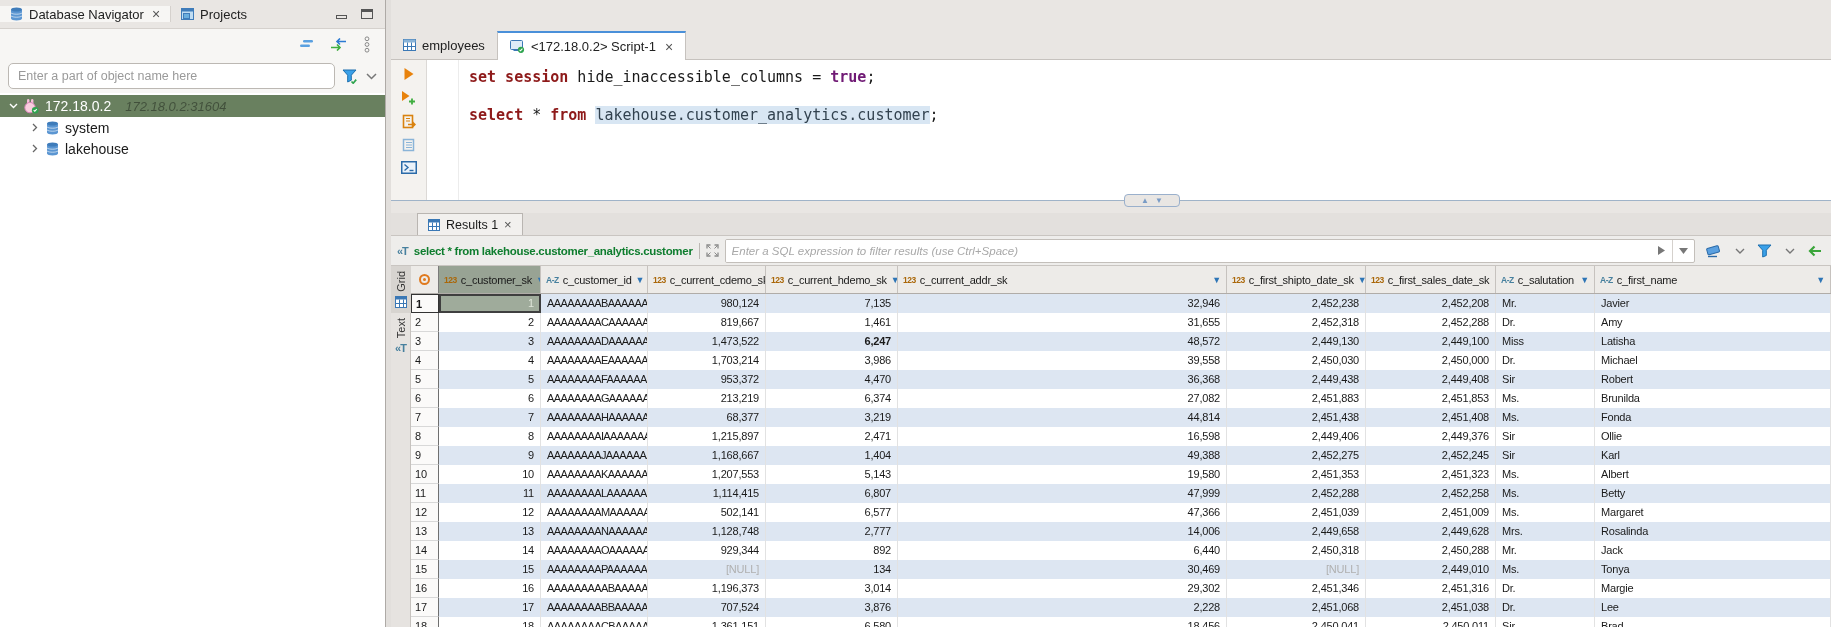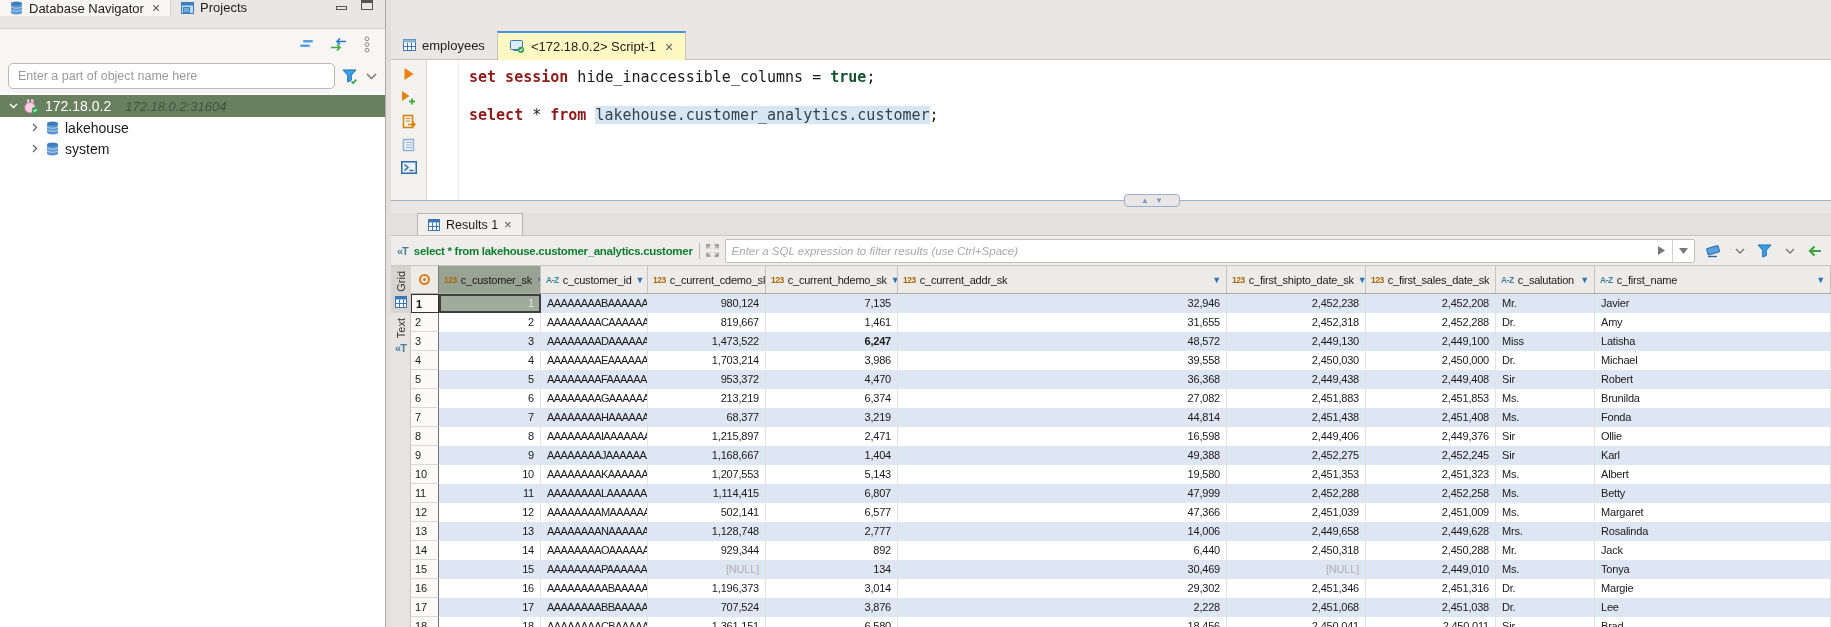--- a/index.html
+++ b/index.html
@@ -3,21 +3,21 @@
 <meta charset="utf-8">
 <style>
   * { box-sizing: border-box; margin: 0; padding: 0; }
   html,body { width:1831px; height:627px; overflow:hidden;
     font-family:"Liberation Sans", sans-serif; background:#e9e6e3; color:#1a1a1a; }
   .app { display:flex; width:1831px; height:627px; }
 
   
   .left-panel { width:386px; min-width:386px; background:#f7f6f4; border-right:1px solid #aeaaa6;
     display:flex; flex-direction:column; }
-  .panel-tabbar { height:29px; background:#e9e6e3; display:flex; align-items:flex-start;
+  .panel-tabbar { height:29px; background:#e9e6e3; display:flex; align-items:center;
     border-bottom:1px solid #d5d1cd; }
   .ptab { display:flex; align-items:center; gap:6px; padding:0 10px; font-size:13px; color:#222; cursor:default; }
   .ptab.active { background:#f7f6f4; border-right:1px solid #d5d1cd; }
   .ptab .close { color:#555; font-size:14px; margin-left:2px; }
   .winbtns { margin-left:auto; display:flex; align-items:center; gap:14px; padding-right:12px; }
   .btn-min { width:11px; height:4px; border:1px solid #555; margin-top:6px;}
   .btn-max { width:12px; height:10px; border:1px solid #555; border-top:3px solid #555; }
   .panel-toolbar { height:30px; display:flex; align-items:center; justify-content:flex-end; gap:16px;
     padding-right:14px; background:#f7f6f4; }
   .panel-filterrow { height:34px; display:flex; align-items:center; gap:7px; padding:0 8px; background:#f7f6f4; }
@@ -29,33 +29,33 @@
   .tree-row.selected { background:#69805f; color:#fff; }
   .tree-row .detail { font-style:italic; color:rgba(0,0,0,0.38); margin-left:8px; font-size:13px; }
   .tree-row.child { padding-left:30px; height:21px; color:#1a1a1a; }
   .exp { width:10px; display:inline-flex; justify-content:center; }
 
   
   .sash-v { width:5px; background:#e2dfdc; }
   .main { flex:1; display:flex; flex-direction:column; min-width:0;margin-top:31px; }
   .editor-tabbar { height:29px; background:#e9e6e3; display:flex; align-items:stretch; border-bottom:1px solid #c6c2be; }
   .etab { display:flex; align-items:center; gap:6px; padding:0 12px; font-size:13px; color:#222; }
-  .etab.active { background:#fef9c3; border-top:2px solid #4a90d9; border-left:1px solid #c6c2be;
+  .etab.active { background:#ffffff; border-top:2px solid #4a90d9; border-left:1px solid #c6c2be;
     border-right:1px solid #c6c2be; margin-bottom:-1px; }
   .etab .close { color:#555; font-size:14px; margin-left:3px; }
 
   .editor-body { height:140px; background:#fff; display:flex; }
   .editor-toolbar { width:36px; background:#f4f2ef; border-right:1px solid #dcd9d6;
     display:flex; flex-direction:column; align-items:center; padding-top:7px; gap:9px; }
   .editor-gutter { width:32px; background:#fff; border-right:1px solid #ececec; }
   .code { flex:1; padding:8px 0 0 10px; font-family:"DejaVu Sans Mono", monospace; font-size:15px; line-height:19px; }
   .code-line { white-space:pre; height:19px; }
   .tk-kw { color:#8e1a1a; font-weight:bold; }
   .tk-pl { color:#1a1a1a; }
-  .tk-val { color:#14532d; font-weight:bold; }
+  .tk-val { color:#701a75; font-weight:bold; }
   .tk-tbl { background:#d8e6f3; color:#32424f; }
 
   .splitter { height:13px; background:#e9e6e3; border-top:1px solid #9fb3c8; position:relative; }
   .split-handle { position:absolute; top:-7px; left:733px; width:56px; height:13px; background:#e9e6e3;
     border:1px solid #9ab0cc; border-radius:4px; display:flex; align-items:center; justify-content:center;
     gap:6px; font-size:8px; color:#7a9cc6; z-index:5; }
 
   
   .results { flex:1; display:flex; flex-direction:column; min-height:0; }
   .results-tabbar { height:22px; background:#e3e0dd; display:flex; align-items:stretch; padding-left:26px; }
@@ -208,36 +208,36 @@
               <path d="M1 1l3.5 3.5L1 8" stroke="#666" stroke-width="1.3"></path>
             </svg>
         </span>
         <span>
           <svg width="13" height="14" viewBox="0 0 13 14">
               <path fill="#5b96d2" d="M1 2.5v9c0 1.1 2.5 2 5.5 2s5.5-.9 5.5-2v-9z"></path>
               <ellipse cx="6.5" cy="2.5" rx="5.5" ry="2" fill="#3f7cba"></ellipse>
               <path stroke="#fff" stroke-opacity=".6" fill="none" d="M1 6c1.3.8 3.2 1.2 5.5 1.2S10.7 6.8 12 6M1 9c1.3.8 3.2 1.2 5.5 1.2S10.7 9.8 12 9"></path>
             </svg>
         </span>
-        <span>lakehouse</span>
+        <span>system</span>
       </div>
       <div class="tree-row child">
         <span class="exp">
           <svg width="6" height="9" viewBox="0 0 6 9" fill="none">
               <path d="M1 1l3.5 3.5L1 8" stroke="#666" stroke-width="1.3"></path>
             </svg>
         </span>
         <span>
           <svg width="13" height="14" viewBox="0 0 13 14">
               <path fill="#5b96d2" d="M1 2.5v9c0 1.1 2.5 2 5.5 2s5.5-.9 5.5-2v-9z"></path>
               <ellipse cx="6.5" cy="2.5" rx="5.5" ry="2" fill="#3f7cba"></ellipse>
               <path stroke="#fff" stroke-opacity=".6" fill="none" d="M1 6c1.3.8 3.2 1.2 5.5 1.2S10.7 6.8 12 6M1 9c1.3.8 3.2 1.2 5.5 1.2S10.7 9.8 12 9"></path>
             </svg>
         </span>
-        <span>system</span>
+        <span>lakehouse</span>
       </div>
     </div>
   </aside>
 
   <div class="sash-v"></div>
 
   <main class="main">
     <div class="editor-tabbar">
       <div class="etab">
         <span>

